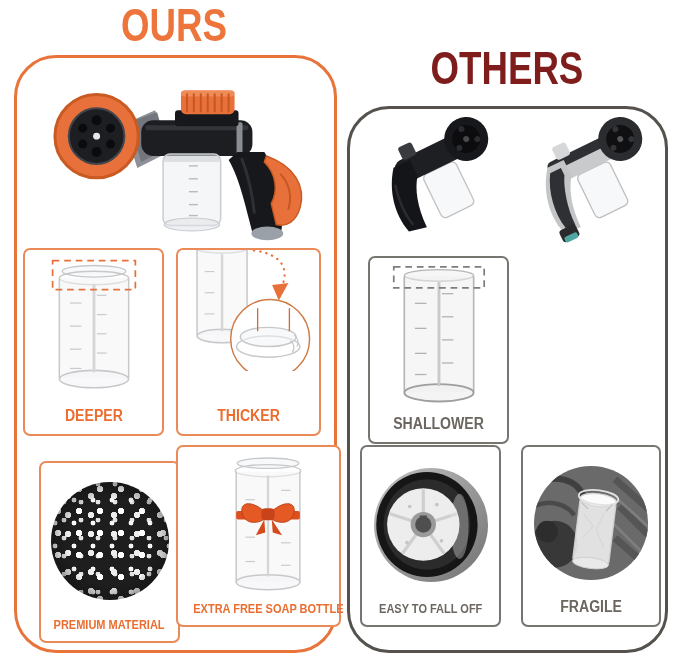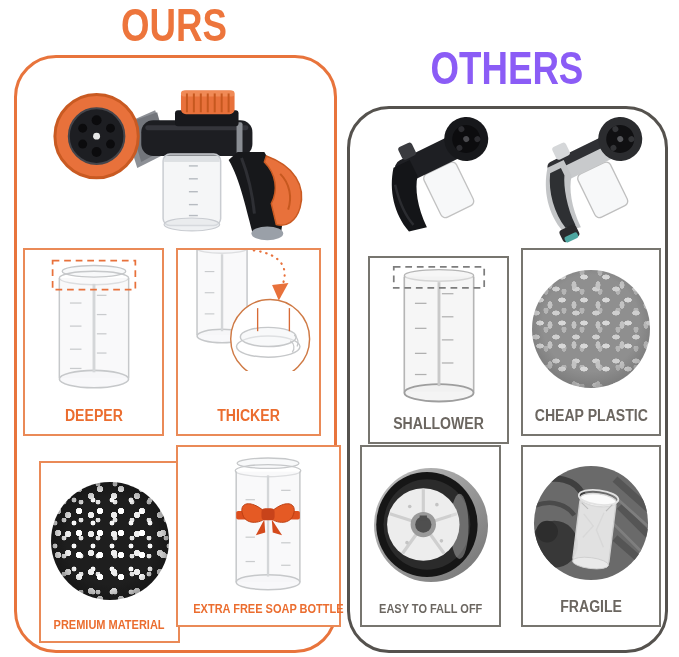--- a/index.html
+++ b/index.html
@@ -7,31 +7,31 @@
     position:relative;width:679px;height:657px;background:#fff;overflow:hidden;
     font-family:"Liberation Sans",sans-serif;
   }
   
   .big-title{
     position:absolute;text-align:center;font-weight:bold;font-size:47px;
     line-height:1;letter-spacing:0px;white-space:nowrap;
   }
   .big-title .squeeze{display:inline-block;transform:scaleX(.78);transform-origin:center;}
   .title-ours{left:14px;top:1px;width:320px;color:#ED753C;}
-  .title-others{left:348px;top:44px;width:317px;color:#8b5cf6;}
+  .title-others{left:348px;top:44px;width:317px;color:#7f1d1d;}
   
   .big-box{position:absolute;border-radius:42px;background:#fff;}
   .box-ours{left:14px;top:55px;width:317px;height:592px;border:3px solid #E8743C;}
   .box-others{left:347px;top:106px;width:315px;height:541px;border:3px solid #55524E;}
   
   .hero{position:absolute;}
   .hero-ours{left:42px;top:64px;width:268px;height:180px;}
   .hero-others{left:360px;top:112px;width:296px;height:132px;display:flex;justify-content:space-between;}
   
-  .panel{position:absolute;background:#fff;display:flex;flex-direction:column;align-items:center;}
+  .panel{position:absolute;background:#fff;display:flex;flex-direction:column;align-items:center;border-radius:7px;}
   .panel.ours{border:2px solid #EA8A57;}
   .panel.others{border:2px solid #77756F;}
   .p-deeper   {left:23px; top:248px;width:137px;height:184px;}
   .p-thicker  {left:176px;top:248px;width:141px;height:184px;}
   .p-premium  {left:23px; top:445px;width:137px;height:178px;}
   .p-extra    {left:176px;top:445px;width:141px;height:178px;}
   .p-shallower{left:360px;top:248px;width:137px;height:184px;}
   .p-cheap    {left:521px;top:248px;width:136px;height:184px;}
   .p-falloff  {left:360px;top:445px;width:137px;height:178px;}
   .p-fragile  {left:521px;top:445px;width:136px;height:178px;}
@@ -279,26 +279,20 @@
             <line x1="72" y1="58" x2="84" y2="58"></line>
           <line x1="72" y1="82" x2="84" y2="82"></line>
             <line x1="72" y1="106" x2="84" y2="106"></line>
         </g>
         <rect x="22" y="6" width="94" height="22" fill="none" stroke="#7d7d7d" stroke-width="1.8" stroke-dasharray="7 5"></rect>
       </svg>
     </div>
     <figcaption class="caption g">SHALLOWER</figcaption>
   </figure>
 
-  <figure class="panel others p-cheap" style="margin:0;">
-    <div class="art">
-      <div class="pellets gray"></div>
-    </div>
-    <figcaption class="caption g">CHEAP PLASTIC</figcaption>
-  </figure>
 
   <figure class="panel others p-falloff" style="margin:0;">
     <div class="art">
       <svg width="124" height="124" viewBox="0 0 137 137">
         <defs>
           <clipPath id="clipCap">
               <circle cx="68.5" cy="68.5" r="63"></circle>
             </clipPath>
           <linearGradient id="capBg" x1="0" y1="0" x2="1" y2="1">
             <stop offset="0" stop-color="#c6c6c6"></stop>

